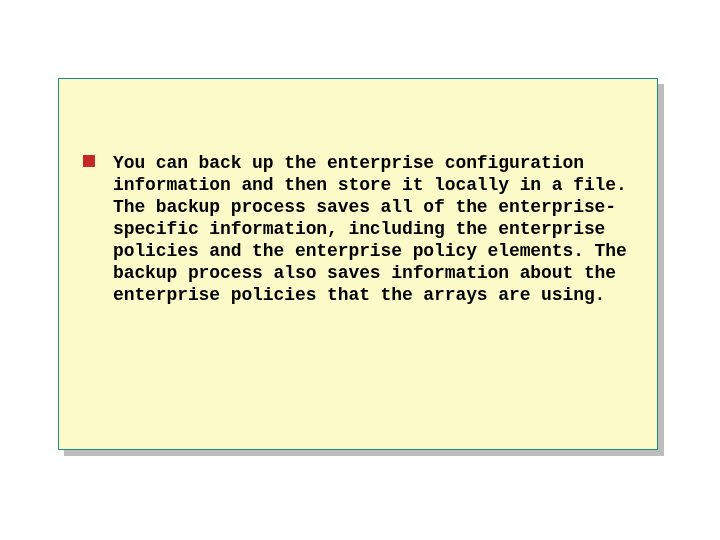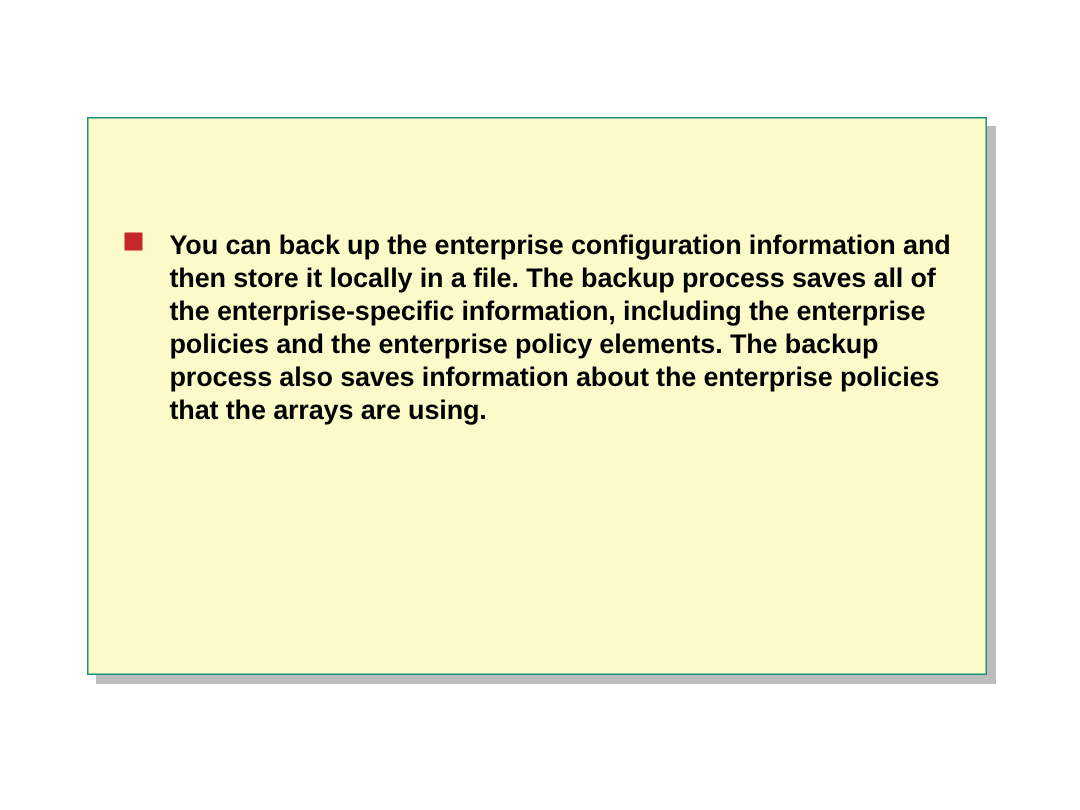--- a/index.html
+++ b/index.html
@@ -19,20 +19,21 @@
     background: #bdbdbd;
   }
   .panel {
     position: absolute;
     left: 58px;
     top: 78px;
     width: 600px;
     height: 372px;
     background: #fcfac9;
     border: 1px solid #1f8f7a;
+    font-family: Liberation Mono, monospace;
   }
   .content {
     position: absolute;
     left: 24px;
     top: 74px;
     right: 18px;
     display: flex;
     align-items: flex-start;
   }
   .bullet {

